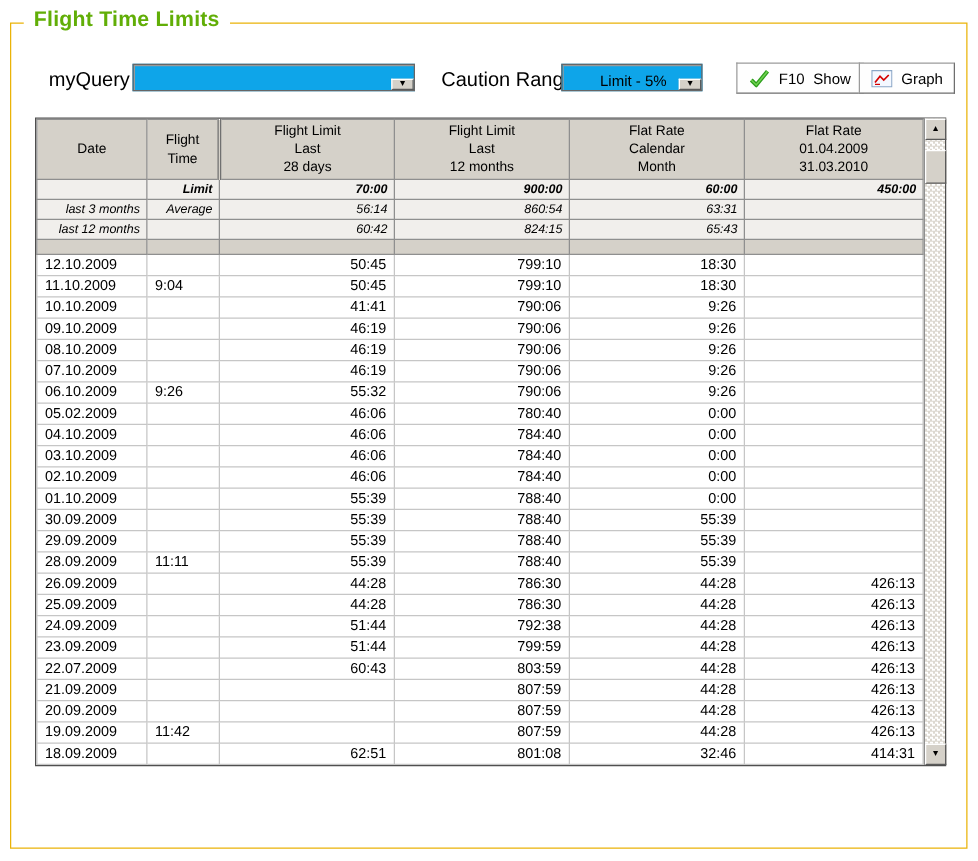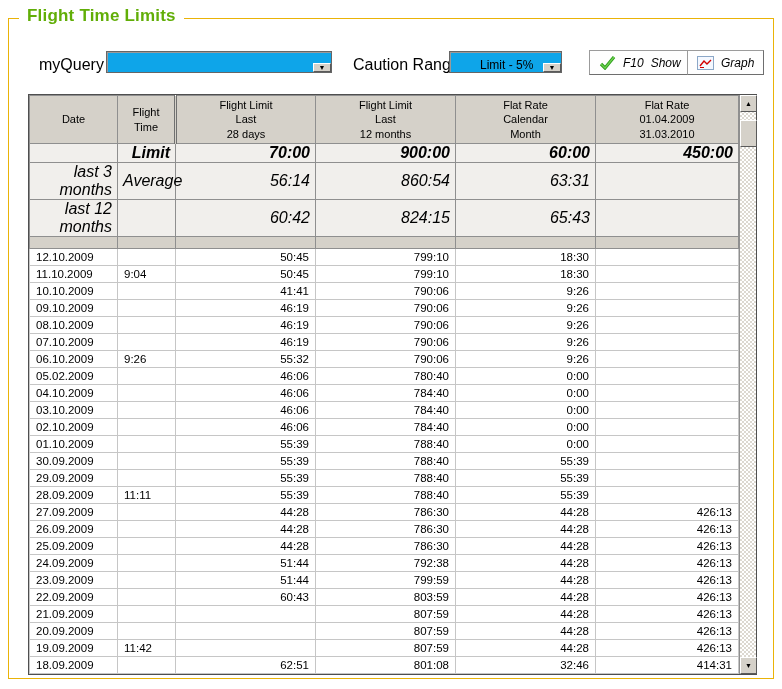--- a/index.html
+++ b/index.html
@@ -30,40 +30,40 @@
   .combo-btn {
     width:18px; background:var(--hdr,#d5d1c9);
     border:1px solid; border-color:#fff #5a5a5a #5a5a5a #fff;
     display:flex; align-items:center; justify-content:center;
     font-size:7px; color:#000; line-height:1;
   }
   .btn {
     position:absolute; height:25px; background:#fefefe;
     border:1px solid #9b9b9b; border-right-color:#6e6e6e; border-bottom-color:#6e6e6e;
     display:flex; align-items:center; gap:7px; padding:0 9px;
-    font-size:12px; font-family:inherit; cursor:default; white-space:nowrap;font-style:italic;
+    font-size:12px; font-family:inherit; cursor:default; white-space:nowrap;
   }
   .btn svg { flex:0 0 auto; }
   
   .grid-wrap {
     position:absolute; left:19px; top:75px; width:729px;
     border:1px solid #4f4f4f; background:#fff;
     display:flex; align-items:stretch;
   }
   table { border-collapse:collapse; table-layout:fixed; width:709px; }
   col.c0{width:88px} col.c1{width:58px} col.c2{width:140px}
   col.c3{width:140px} col.c4{width:140px} col.c5{width:143px}
   th {
     height:48px; background:var(--hdr,#d5d1c9); font-weight:normal; font-size:11px;
     border:1px solid #8f8f8f; white-space:pre-line; text-align:center; vertical-align:middle;
     line-height:1.3;
   }
   tr.summary td {
     height:16px; background:#f1efec; border:1px solid #8f8f8f;
-    font-style:italic; font-size:16px; padding:0 5px;
+    font-style:italic; font-size:10px; padding:0 5px;
   }
   tr.summary td { text-align:right; }
   tr.summary.bold td { font-weight:bold; }
   tr.spacer td { height:12px; background:var(--hdr,#d5d1c9); border:1px solid #8f8f8f; padding:0; }
   tbody.data td {
     height:17px; border:1px solid #c6c6c6; font-size:11.5px; padding:0 6px;
     background:#fff; white-space:nowrap; overflow:hidden;
   }
   td.c-date, td.c-time { }
   td.c-num { text-align:right; }
@@ -304,61 +304,53 @@
           </tr>
           <tr>
             <td class="c-date">28.09.2009</td>
             <td class="c-time">11:11</td>
             <td class="c-num sep">55:39</td>
             <td class="c-num">788:40</td>
             <td class="c-num">55:39</td>
             <td class="c-num hl-orange">437:24</td>
           </tr>
           <tr>
-            <td class="c-date wk">27.09.2009</td>
+            <td class="c-date wk">26.09.2009</td>
             <td class="c-time wk"></td>
             <td class="c-num sep">44:28</td>
             <td class="c-num">786:30</td>
             <td class="c-num">44:28</td>
             <td class="c-num">426:13</td>
           </tr>
           <tr>
-            <td class="c-date wk">26.09.2009</td>
-            <td class="c-time wk"></td>
+            <td class="c-date">25.09.2009</td>
+            <td class="c-time"></td>
             <td class="c-num sep">44:28</td>
             <td class="c-num">786:30</td>
             <td class="c-num">44:28</td>
             <td class="c-num">426:13</td>
           </tr>
           <tr>
-            <td class="c-date">25.09.2009</td>
-            <td class="c-time"></td>
-            <td class="c-num sep">44:28</td>
-            <td class="c-num">786:30</td>
-            <td class="c-num">44:28</td>
-            <td class="c-num">426:13</td>
-          </tr>
-          <tr>
             <td class="c-date">24.09.2009</td>
             <td class="c-time"></td>
             <td class="c-num sep">51:44</td>
             <td class="c-num">792:38</td>
             <td class="c-num">44:28</td>
             <td class="c-num">426:13</td>
           </tr>
           <tr>
             <td class="c-date">23.09.2009</td>
             <td class="c-time"></td>
             <td class="c-num sep">51:44</td>
             <td class="c-num">799:59</td>
             <td class="c-num">44:28</td>
             <td class="c-num">426:13</td>
           </tr>
           <tr>
-            <td class="c-date">22.09.2009</td>
+            <td class="c-date">22.07.2009</td>
             <td class="c-time"></td>
             <td class="c-num sep">60:43</td>
             <td class="c-num">803:59</td>
             <td class="c-num">44:28</td>
             <td class="c-num">426:13</td>
           </tr>
           <tr>
             <td class="c-date">21.09.2009</td>
             <td class="c-time"></td>
             <td class="c-num sep hl-orange">69:15</td>

